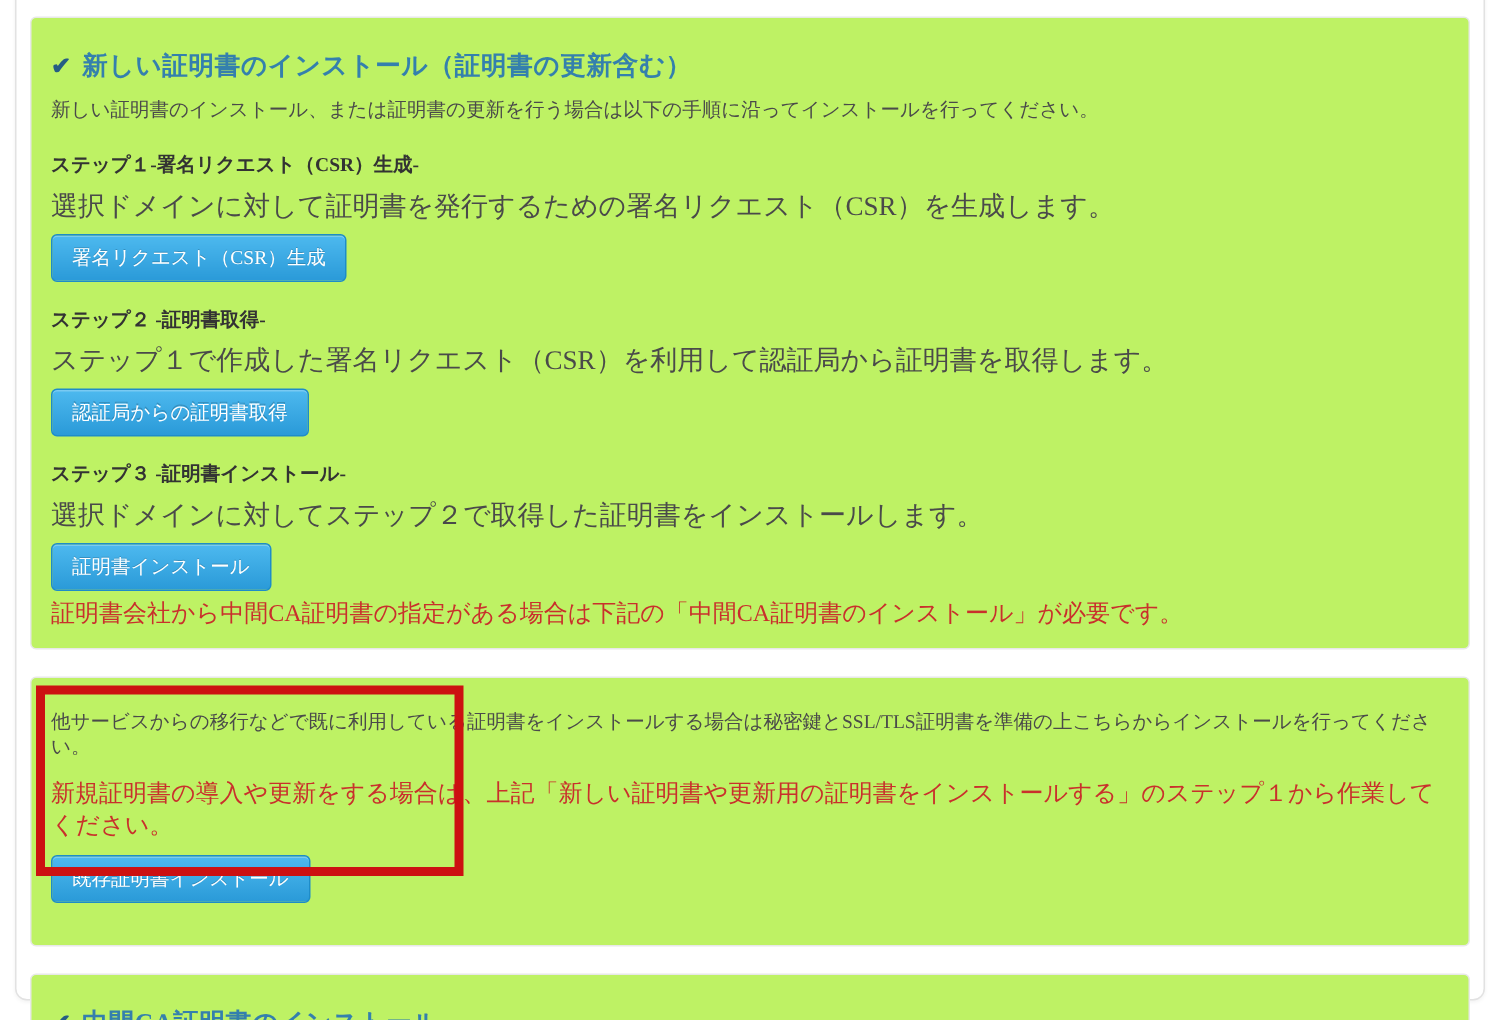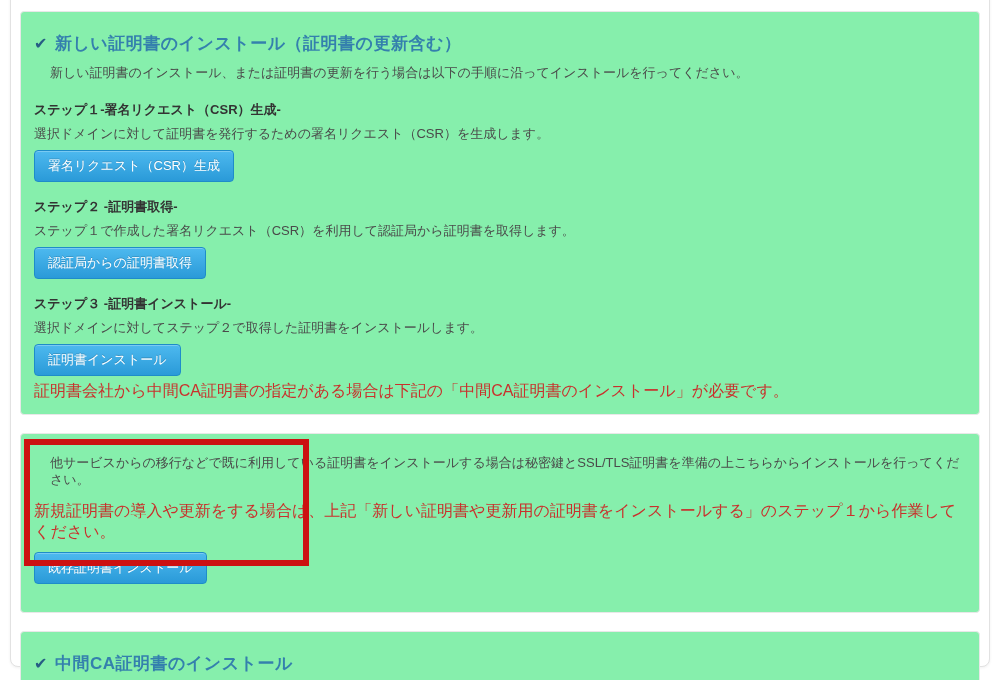--- a/index.html
+++ b/index.html
@@ -17,56 +17,57 @@
     left: 10px; top: -14px;
     width: 980px; height: 681px;
     background: #ffffff;
     border: 1px solid #e2e2e2;
     border-radius: 8px;
     box-shadow: 0 1px 3px rgba(0,0,0,0.06);
     padding: 24px 9px 0 9px;
   }
   .panel {
     position: relative;
-    background: #86efac;
+    background: #bef264;
     border: 1px solid #e8e8e8;
     border-radius: 4px;
     padding: 20px 13px 12px 13px;
     margin-bottom: 18px;
+    font-family: Liberation Serif, serif;
   }
   .panel-title {
     margin: 0 0 9px 0;
     font-size: 17px;
     font-weight: 600;
     color: #3480ad;
     letter-spacing: 0.5px;
   }
   .check {
     color: #265d84;
     font-weight: 700;
     font-size: 16px;
     margin-right: 7px;
   }
   .desc {
-    margin: 0 0 19px 16px;
+    margin: 0 0 19px 0;
     font-size: 13px;
     line-height: 1.35;
     color: #4a4a4a;
   }
   .step { margin-bottom: 15px; }
   .step:last-of-type { margin-bottom: 2px; }
   .step-title {
     margin: 16px 0 6px 0;
     font-size: 13px;
     font-weight: 700;
     color: #333333;
   }
   .step-desc {
     margin: 0 0 7px 0;
-    font-size: 13px;
+    font-size: 18px;
     color: #4a4a4a;
   }
   .btn {
     display: inline-block;
     background: linear-gradient(to bottom, #4db9ef, #2a9ad8);
     border: 1px solid #1e8cc9;
     border-radius: 4px;
     color: #ffffff;
     font-size: 13px;
     font-family: inherit;

